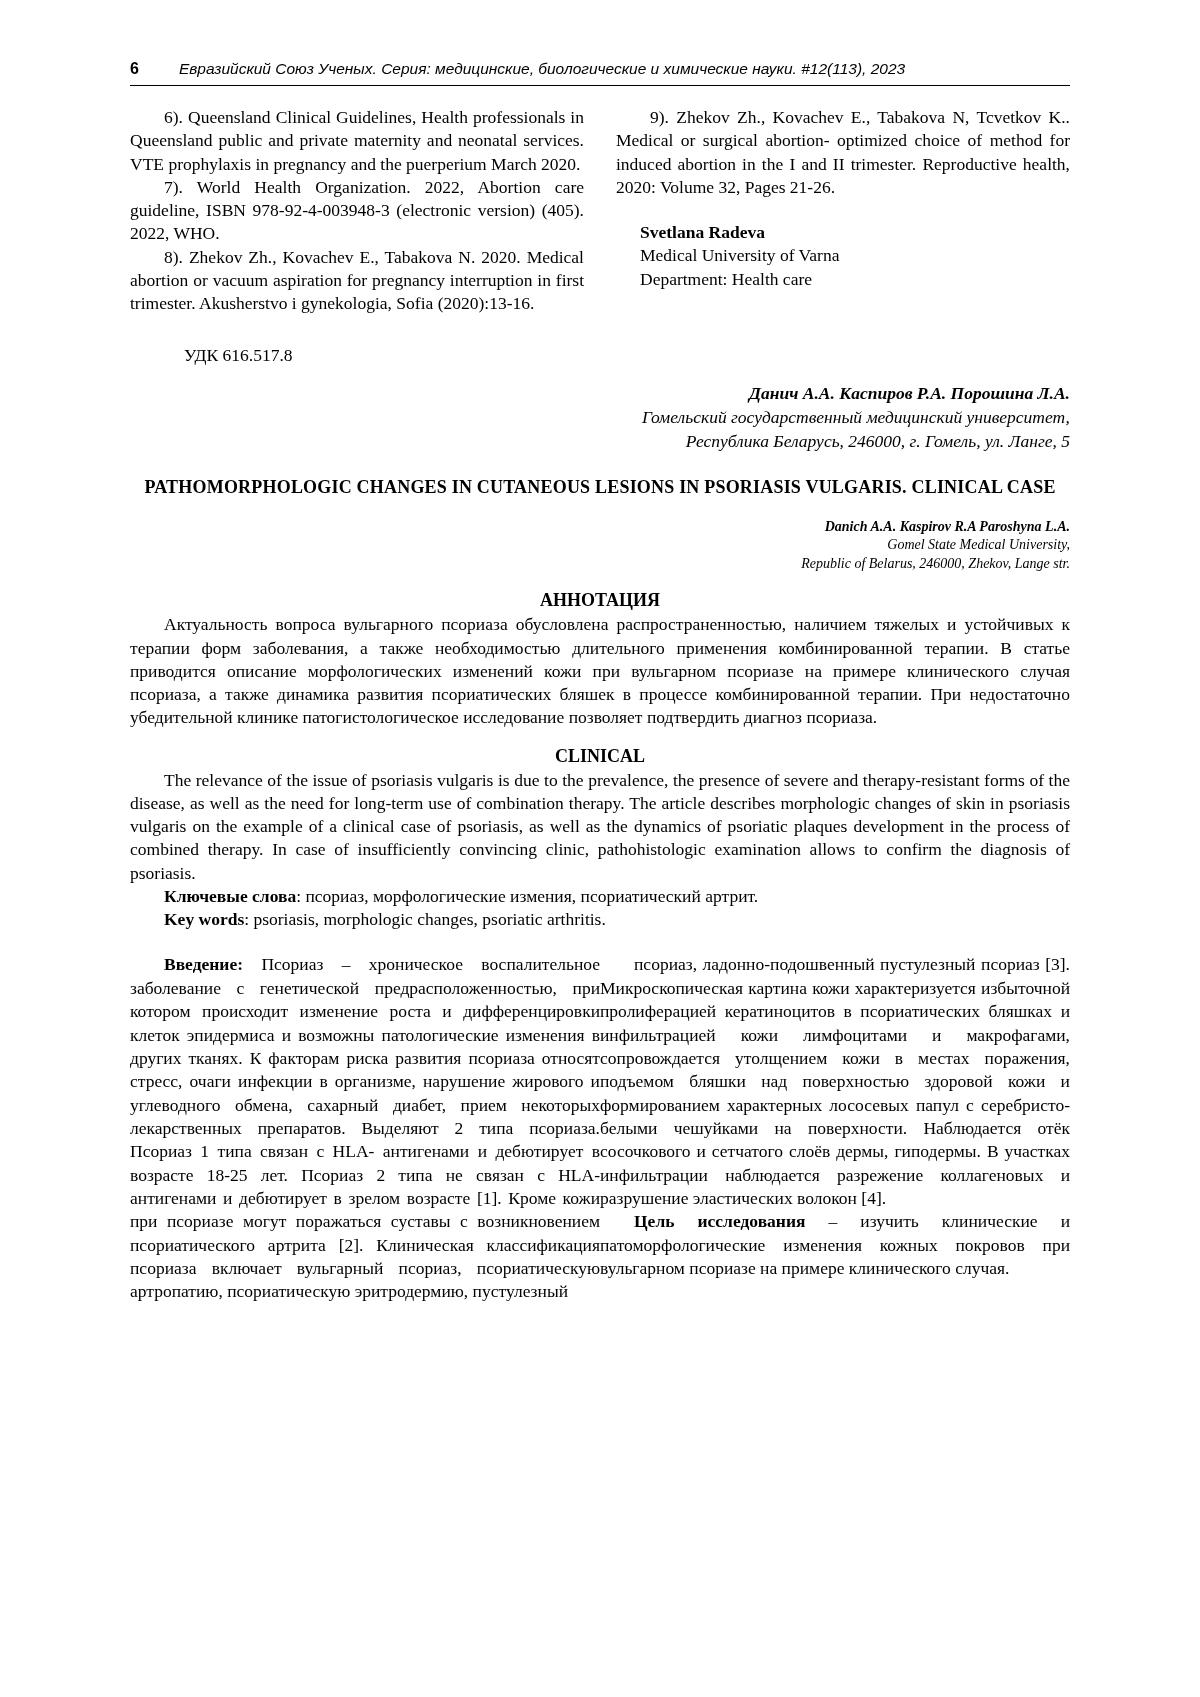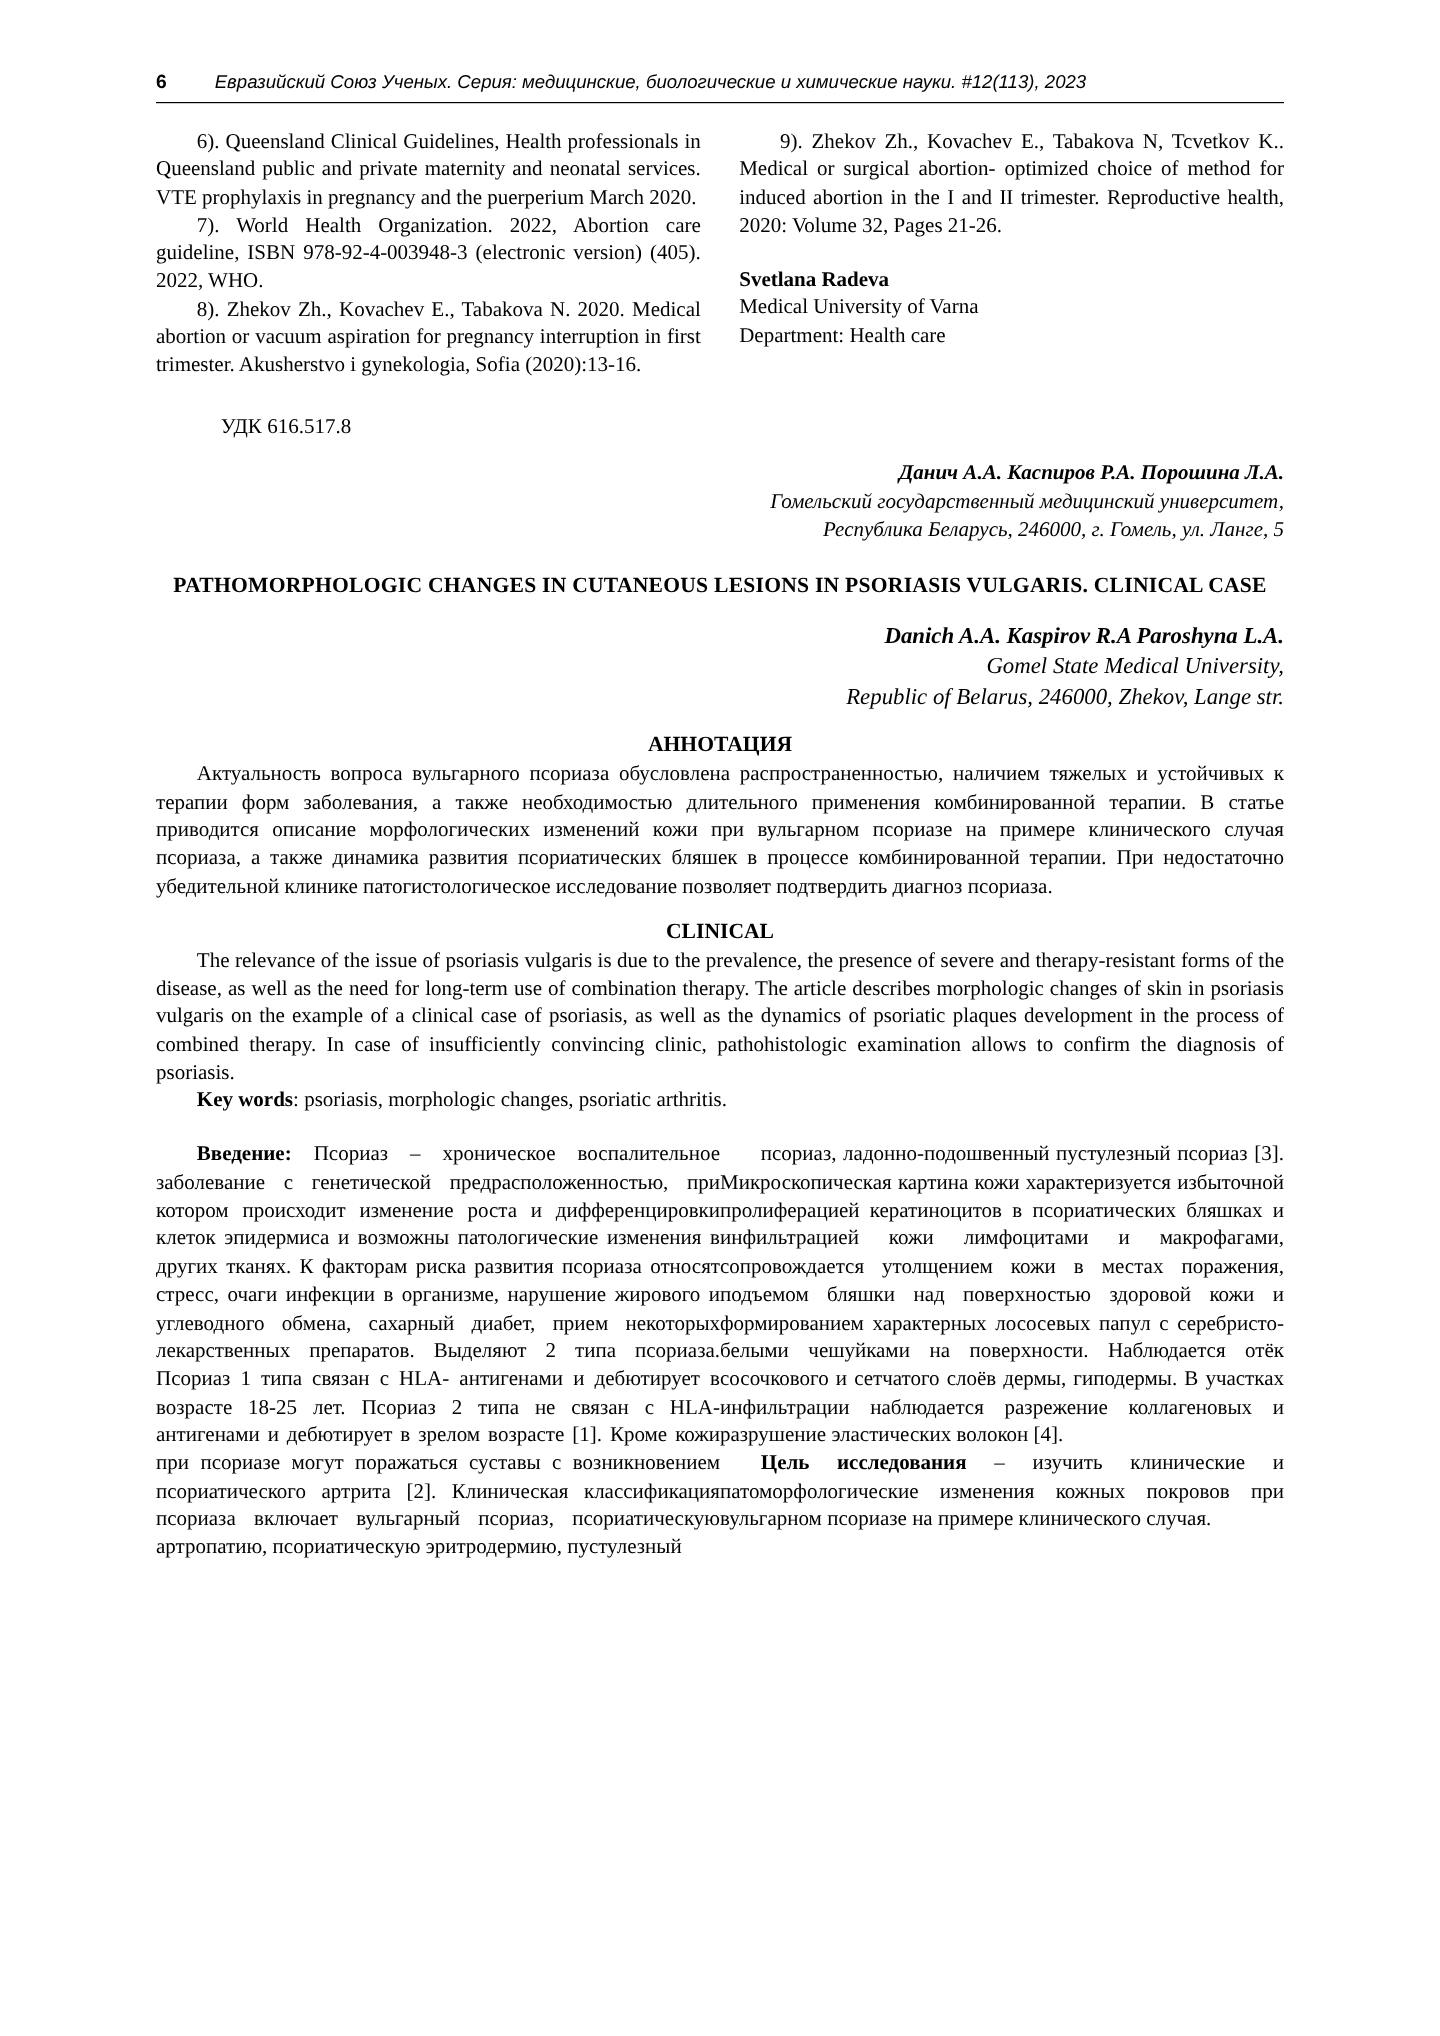--- a/index.html
+++ b/index.html
@@ -61,20 +61,21 @@
   }
   .author-block {
     margin-top: 22px;
     text-indent: 0;
   }
   .author-block .name {
     font-weight: bold;
   }
   .author-block div {
     text-indent: 0;
+    margin-left: 24px;
   }
   
   .udc {
     margin-top: 30px;
     margin-left: 54px;
     font-size: 17.5px;
   }
   
   .title-box {
     margin-top: 22px;
@@ -107,21 +108,21 @@
     margin-top: 22px;
     text-align: center;
     font-size: 18px;
     font-weight: bold;
     line-height: 1.35;
     letter-spacing: 0.2px;
   }
   .authors-en {
     margin-top: 18px;
     text-align: right;
-    font-size: 19px;
+    font-size: 14px;
     line-height: 1.35;
   }
   .authors-en .names {
     font-weight: bold;
     font-style: italic;
   }
   .authors-en .aff {
     font-style: italic;
   }
   
@@ -208,20 +209,23 @@
     <div class="aff">Republic of Belarus, 246000, Zhekov, Lange str.</div>
   </div>
 
   <div class="sec-head">АННОТАЦИЯ</div>
   <p class="abs-body">Актуальность вопроса вульгарного псориаза обусловлена распространенностью, наличием тяжелых и устойчивых к терапии форм заболевания, а также необходимостью длительного применения комбинированной терапии. В статье приводится описание морфологических изменений кожи при вульгарном псориазе на примере клинического случая псориаза, а также динамика развития псориатических бляшек в процессе комбинированной терапии. При недостаточно убедительной клинике патогистологическое исследование позволяет подтвердить диагноз псориаза.</p>
 
   <div class="sec-head">CLINICAL</div>
   <p class="abs-body">The relevance of the issue of psoriasis vulgaris is due to the prevalence, the presence of severe and therapy-resistant forms of the disease, as well as the need for long-term use of combination therapy. The article describes morphologic changes of skin in psoriasis vulgaris on the example of a clinical case of psoriasis, as well as the dynamics of psoriatic plaques development in the process of combined therapy. In case of insufficiently convincing clinic, pathohistologic examination allows to confirm the diagnosis of psoriasis.</p>
 
   <p class="keywords">
+    <b>Ключевые слова</b><span>: псориаз, морфологические измения, псориатический артрит.</span>
+  </p>
+  <p class="keywords">
     <b>Key words</b><span>: psoriasis, morphologic changes, psoriatic arthritis.</span>
   </p>
 
   <div class="body2">
     <div class="col">
       <p><b>Введение:</b><span> Псориаз – хроническое воспалительное заболевание с генетической предрасположенностью, при котором происходит изменение роста и дифференцировки клеток эпидермиса и возможны патологические изменения в других тканях. К факторам риска развития псориаза относят стресс, очаги инфекции в организме, нарушение жирового и углеводного обмена, сахарный диабет, прием некоторых лекарственных препаратов. Выделяют 2 типа псориаза. Псориаз 1 типа связан с HLA- антигенами и дебютирует в возрасте 18-25 лет. Псориаз 2 типа не связан с HLA- антигенами и дебютирует в зрелом возрасте [1]. Кроме кожи при псориазе могут поражаться суставы с возникновением псориатического артрита [2]. Клиническая классификация псориаза включает вульгарный псориаз, псориатическую артропатию, псориатическую эритродермию, пустулезный</span></p>
     </div>
     <div class="col">
       <p>псориаз, ладонно-подошвенный пустулезный псориаз [3]. Микроскопическая картина кожи характеризуется избыточной пролиферацией кератиноцитов в псориатических бляшках и инфильтрацией кожи лимфоцитами и макрофагами, сопровождается утолщением кожи в местах поражения, подъемом бляшки над поверхностью здоровой кожи и формированием характерных лососевых папул с серебристо-белыми чешуйками на поверхности. Наблюдается отёк сосочкового и сетчатого слоёв дермы, гиподермы. В участках инфильтрации наблюдается разрежение коллагеновых и разрушение эластических волокон [4].</p>
       <p><b>Цель исследования</b><span> – изучить клинические и патоморфологические изменения кожных покровов при вульгарном псориазе на примере клинического случая.</span></p>

